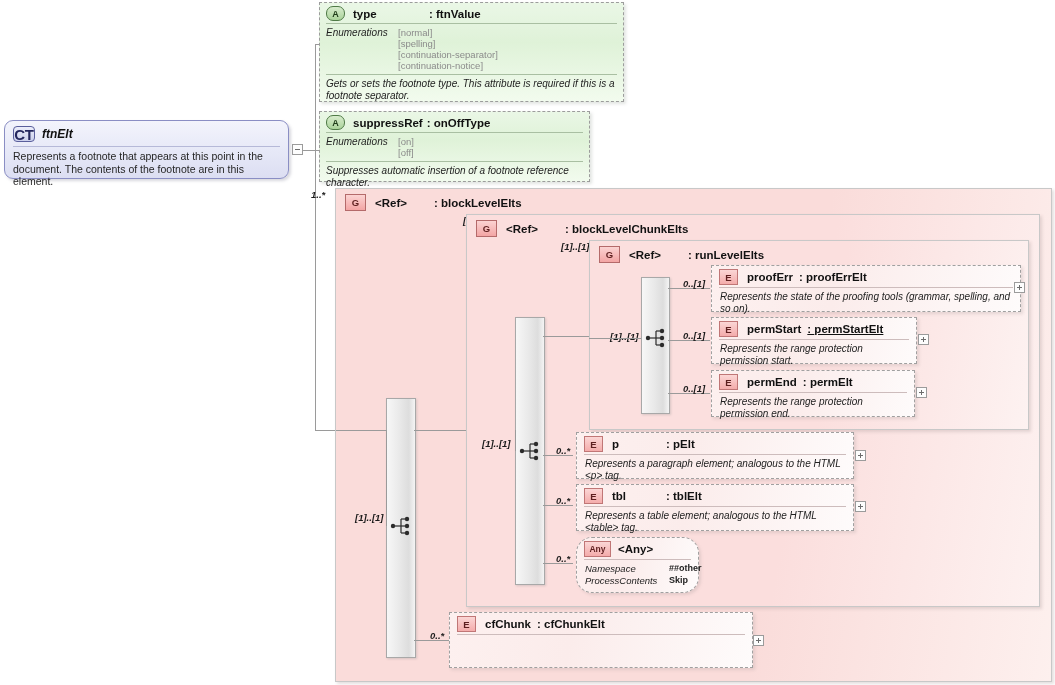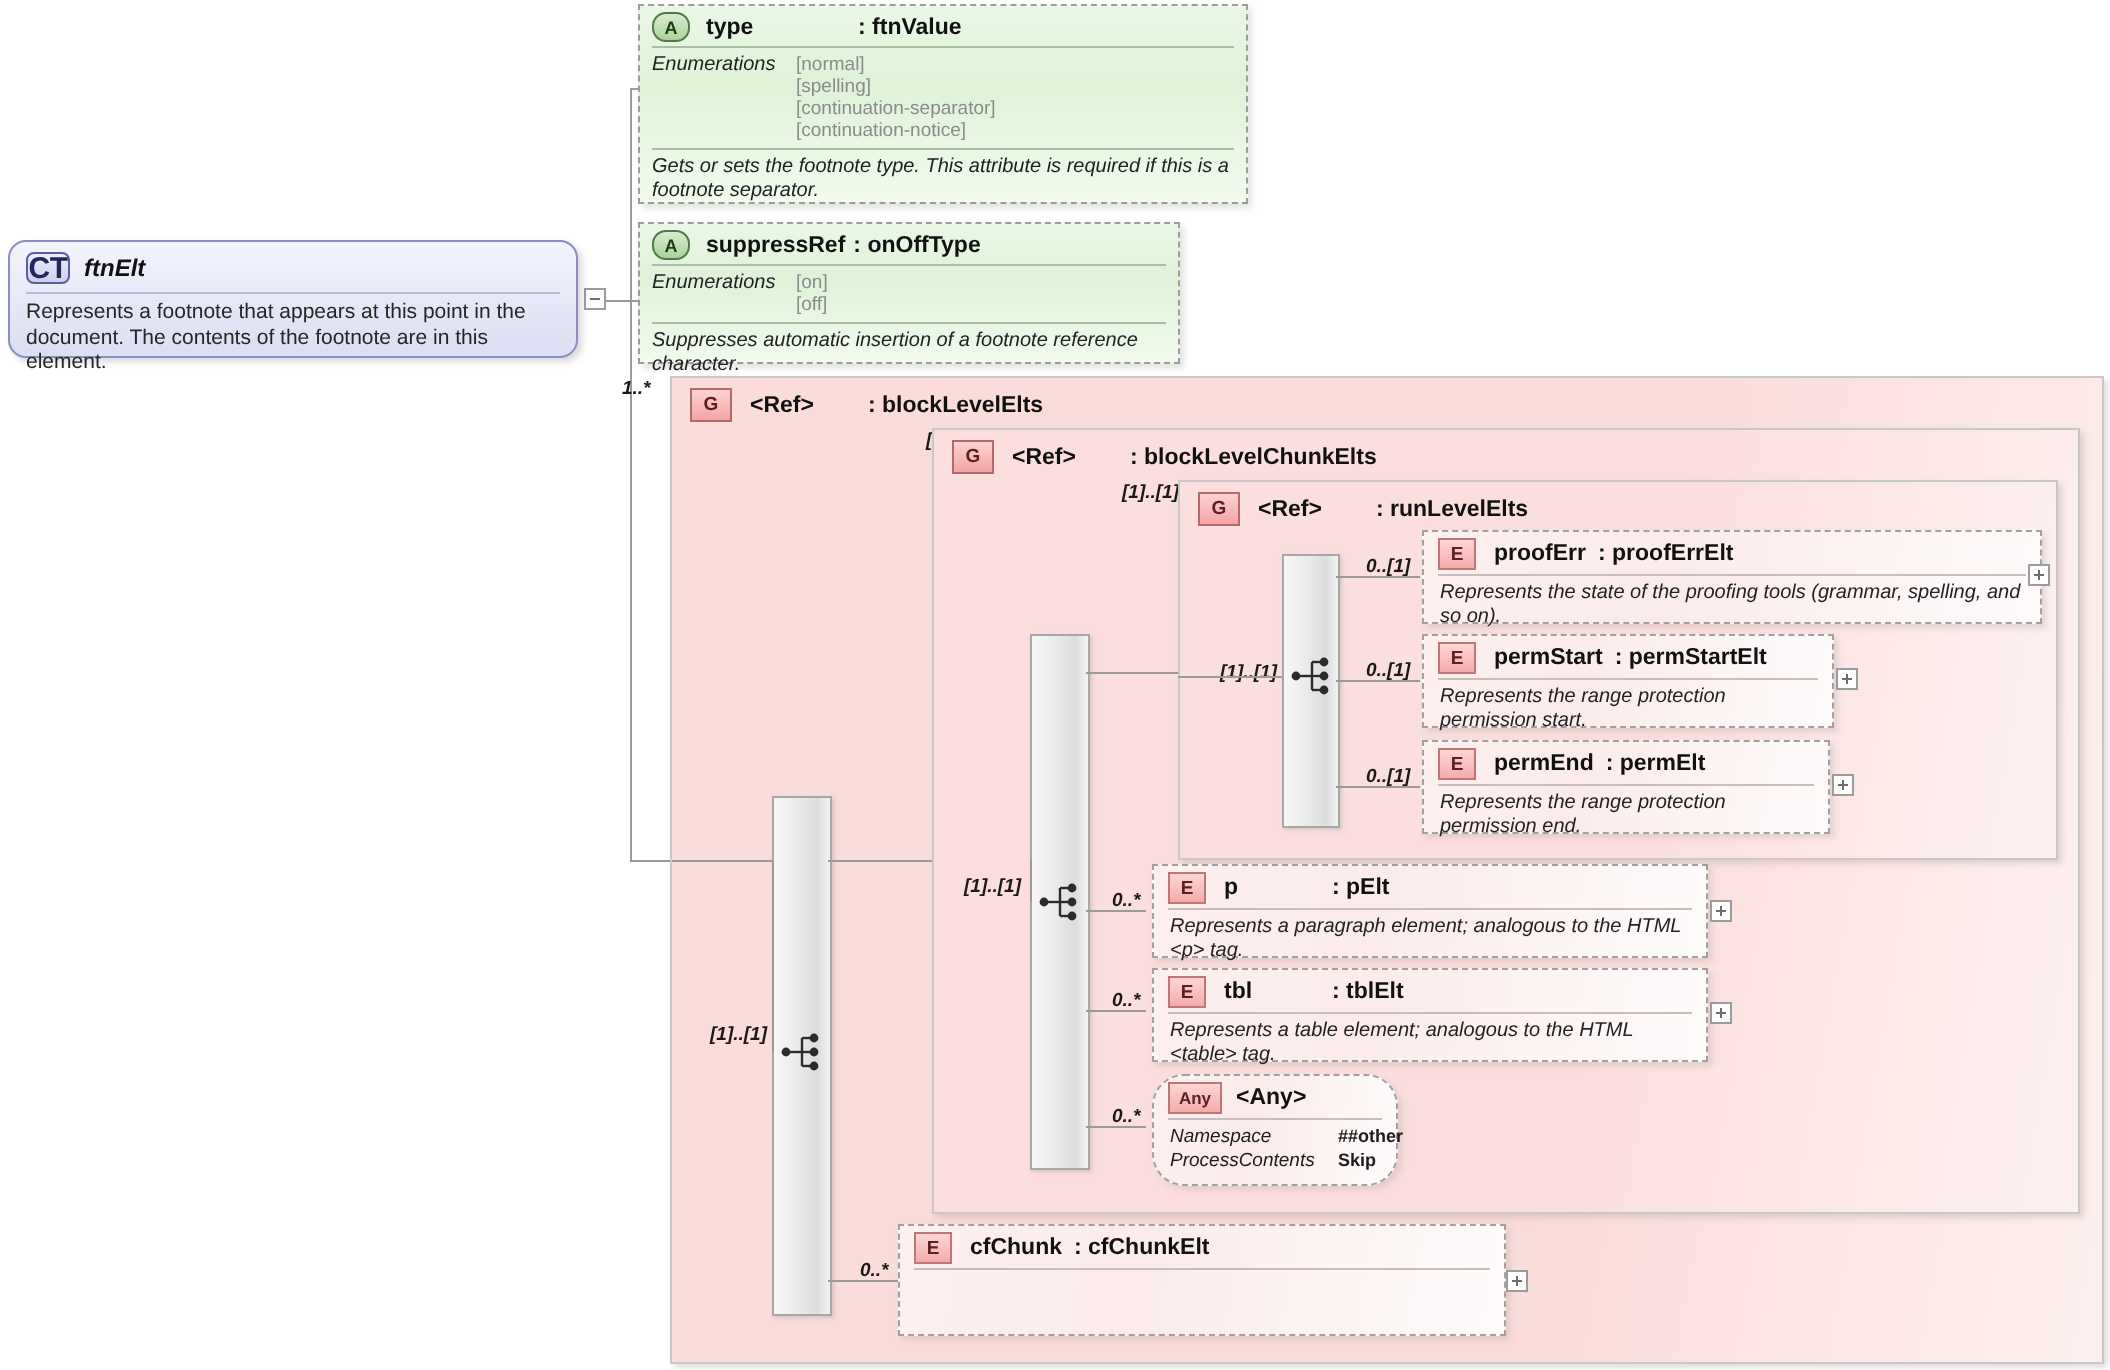--- a/index.html
+++ b/index.html
@@ -313,21 +313,21 @@
   <div class="el-rule"></div>
   <div class="el-doc">Represents the state of the proofing tools (grammar, spelling, and so on).</div>
 </div>
 <div class="expander plus" style="left:1014px; top:282px;"></div>
 
 <div class="mult" style="left:683px; top:330px;">0..[1]</div>
 <div class="el-box" style="left:711px; top:317px; width:204px; height:45px;">
   <div class="el-head">
     <div class="e-badge">E</div>
     <div class="el-name">permStart</div>
-    <div class="el-type" style="margin-left:-3px;"><span>: </span><span>permStartElt</span></div>
+    <div class="el-type" style="margin-left:-3px;text-decoration:underline;"><span>: </span><span>permStartElt</span></div>
   </div>
   <div class="el-rule"></div>
   <div class="el-doc">Represents the range protection permission start.</div>
 </div>
 <div class="expander plus" style="left:918px; top:334px;"></div>
 
 <div class="mult" style="left:683px; top:383px;">0..[1]</div>
 <div class="el-box" style="left:711px; top:370px; width:202px; height:45px;">
   <div class="el-head">
     <div class="e-badge">E</div>

